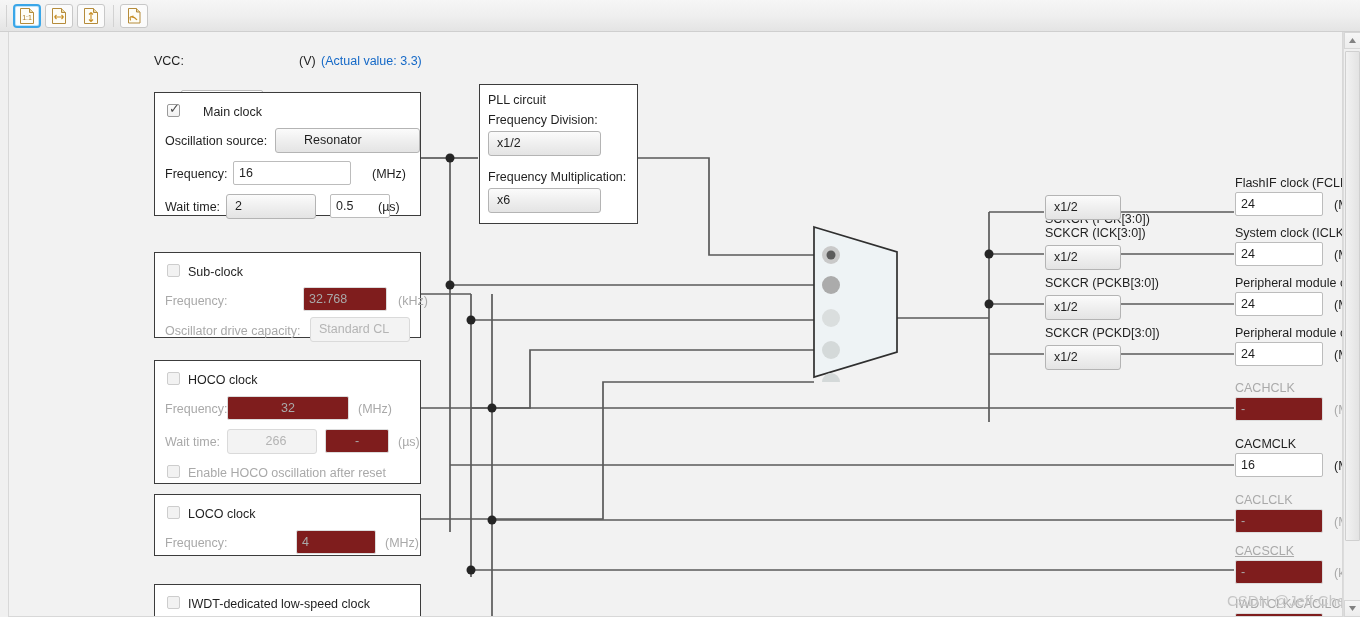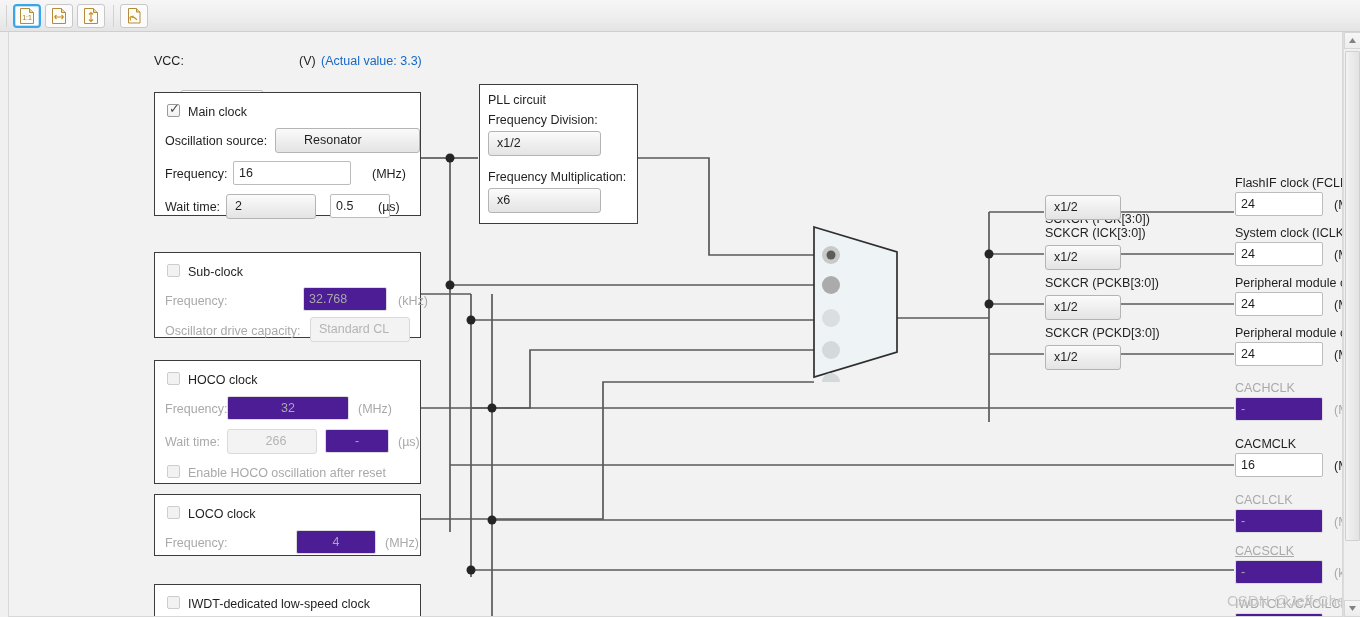--- a/index.html
+++ b/index.html
@@ -78,21 +78,21 @@
     position: absolute;
     background: #ffffff;
     border: 1px solid #bcbcbc;
     border-radius: 2px;
     padding: 0 5px;
     line-height: 22px; height: 24px;
     font-family: "Liberation Sans", sans-serif;
     font-size: 12.5px; color: #1f1f1f;
     white-space: nowrap; overflow: hidden;
   }
-  .tf.disabled { background: #4c1d95; border-color: #dcdcdc; color: #a9a9a9; }
+  .tf.disabled { background: #7f1d1d; border-color: #dcdcdc; color: #a9a9a9; }
 
   .cb {
     position: absolute;
     width: 13px; height: 13px;
     background: linear-gradient(to bottom,#fdfdfd,#f1f1f1);
     border: 1px solid #9a9a9a; border-radius: 2px;
   }
   .cb.disabled { background: #f2f2f2; border-color: #cdcdcd; }
   .cb .tick {
     position: absolute; left: 1px; top: -3px;
@@ -219,21 +219,21 @@
 
   <div class="lbl" style="left:145px; top:22px;">VCC:</div>
   <div class="tf" style="left:172px; top:16px; width:82px;margin-top:42px;">3.3</div>
   <div class="lbl" style="left:290px; top:22px;">(V)</div>
   <div class="lbl blue" style="left:312px; top:22px;">(Actual value: 3.3)</div>
 
   <div class="group" style="left:145px; top:60px; width:267px; height:124px;">
     <div class="cb" style="left:12px; top:11px;">
       <span class="tick">✓</span>
     </div>
-    <div class="lbl" style="left:33px; top:12px;">Main clock</div>
+    <div class="lbl" style="left:48px; top:12px;">Main clock</div>
 
     <div class="lbl" style="left:10px; top:41px;">Oscillation source:</div>
     <div class="dd" style="left:120px; top:35px; width:145px;padding-left:28px;">Resonator</div>
 
     <div class="lbl" style="left:10px; top:74px;">Frequency:</div>
     <div class="lbl" style="left:217px; top:74px;">(MHz)</div>
     <div class="tf" style="left:78px; top:68px; width:118px;">16</div>
 
     <div class="lbl" style="left:10px; top:107px;">Wait time:</div>
     <div class="dd" style="left:71px; top:101px; width:90px;">2</div>
@@ -271,21 +271,21 @@
 
     <div class="lbl dim" style="left:10px; top:74px;">Wait time:</div>
     <div class="dd disabled" style="left:72px; top:68px; width:90px;">266</div>
     <div class="tf disabled" style="left:170px; top:68px; width:64px;">-</div>
     <div class="lbl dim" style="left:243px; top:74px;">(µs)</div>
 
     <div class="cb disabled" style="left:12px; top:104px;"></div>
     <div class="lbl dim" style="left:33px; top:105px;">Enable HOCO oscillation after reset</div>
   </div>
 
-  <div class="group" style="left:145px; top:462px; width:267px; height:62px;text-align:center;">
+  <div class="group" style="left:145px; top:462px; width:267px; height:62px;">
     <div class="cb disabled" style="left:12px; top:11px;"></div>
     <div class="lbl" style="left:33px; top:12px;">LOCO clock</div>
     <div class="lbl dim" style="left:10px; top:41px;">Frequency:</div>
     <div class="tf disabled" style="left:141px; top:35px; width:80px;">4</div>
     <div class="lbl dim" style="left:230px; top:41px;">(MHz)</div>
   </div>
 
   <div class="group" style="left:145px; top:552px; width:267px; height:58px;">
     <div class="cb disabled" style="left:12px; top:11px;"></div>
     <div class="lbl" style="left:33px; top:12px;">IWDT-dedicated low-speed clock</div>

